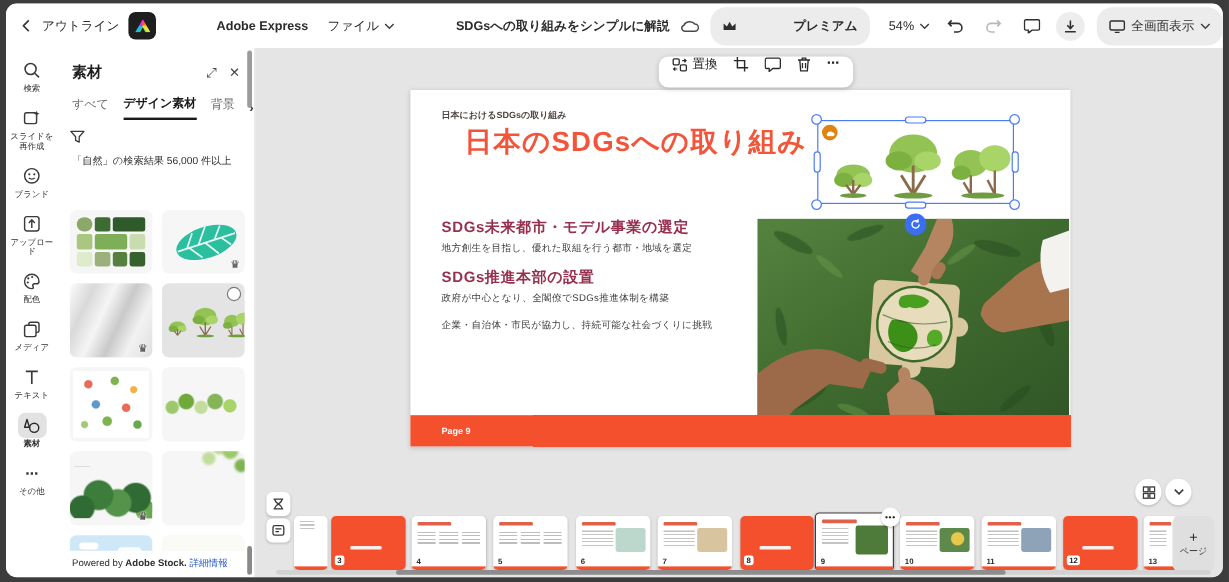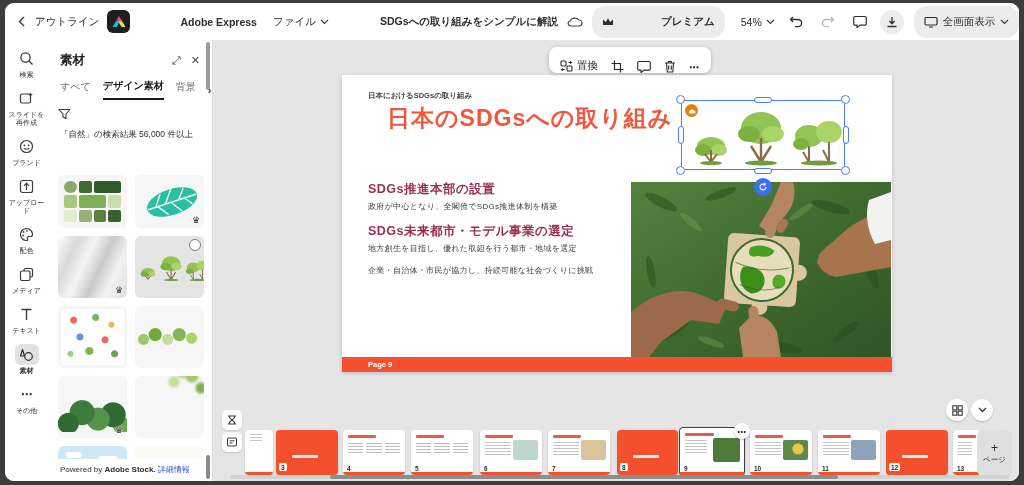--- a/index.html
+++ b/index.html
@@ -111,33 +111,33 @@
   .forest { position:absolute; left:0; right:0; bottom:6px; height:70%;
     background:radial-gradient(circle at 15% 80%,#2f6b33 0 10px,transparent 11px),
       radial-gradient(circle at 35% 55%,#3d7d3c 0 12px,transparent 13px),
       radial-gradient(circle at 58% 70%,#55934a 0 11px,transparent 12px),
       radial-gradient(circle at 80% 60%,#2f6b33 0 12px,transparent 13px),
       radial-gradient(circle at 92% 85%,#6aa84f 0 8px,transparent 9px); }
 
   
   .canvas { position:absolute; top:37px; left:208px; right:0; bottom:0; background:#e5e5e5; }
   .float-toolbar { position:absolute; left:336px; top:7px; height:26px; background:#fff;
-    border-radius:8px; box-shadow:0 1px 4px rgba(0,0,0,.22); display:flex; align-items:flex-end;
+    border-radius:8px; box-shadow:0 1px 4px rgba(0,0,0,.22); display:flex; align-items:flex-start;
     gap:13px; padding:0 11px; z-index:25; }
   .ft-item { display:flex; align-items:center; gap:4px; font-size:10.5px; color:#222; }
 
   .slide { position:absolute; left:129px; top:35px; width:550px; height:297px; background:#fff;
     box-shadow:0 1px 4px rgba(0,0,0,.18); }
   .kicker { position:absolute; left:26px; top:16px; font-size:7.5px; font-weight:bold; color:#4c4540; }
   .slide-title { position:absolute; left:25px; top:28px; font-size:23px; font-weight:bold;
     color:#f2563a; letter-spacing:1px; white-space:nowrap;margin-left:20px; }
   .sections { position:absolute; left:26px; top:106px; width:255px; }
   .sec-h { font-size:12.5px; font-weight:bold; color:#96304e; margin-bottom:3px; letter-spacing:.5px; }
   .sec-p { font-size:8px; color:#3d3d3d; margin-bottom:11px; letter-spacing:.3px; }
-  .page-bar { position:absolute; left:0; right:0; bottom:0; height:15px; background:#f4502e;
+  .page-bar { position:absolute; left:0; right:0; bottom:0; height:26px; background:#f4502e;
     display:flex; align-items:center; }
   .page-label { color:#fff; font-size:7.5px; font-weight:bold; margin-left:26px; }
   .photo { position:absolute; right:1px; top:107px; width:260px; height:175px; overflow:hidden; }
 
   
   .selection { position:absolute; left:468px; top:60px; width:164px; height:70px; z-index:20; }
   .sel-border { position:absolute; inset:0; border:1.6px solid #4b7cf7; background:#fff; }
   .handle { position:absolute; background:#fff; border:1.5px solid #4b7cf7; z-index:2; }
   .h-c { width:9px; height:9px; border-radius:50%; }
   .h-top { left:-5px; top:-5px; } .h-tr { right:-5px; top:-5px; }
@@ -492,26 +492,26 @@
           </svg>
       </span>
       <span class="ft-item" style="font-weight:bold">⋯</span>
     </div>
 
     <div class="slide">
       <div class="kicker">日本におけるSDGsの取り組み</div>
       <div class="slide-title">日本のSDGsへの取り組み</div>
       <div class="sections">
         <div>
+          <div class="sec-h">SDGs未来都市・モデル事業の選定</div>
+          <div class="sec-p">地方創生を目指し、優れた取組を行う都市・地域を選定</div>
+        </div>
+        <div>
           <div class="sec-h">SDGs推進本部の設置</div>
           <div class="sec-p">政府が中心となり、全閣僚でSDGs推進体制を構築</div>
-        </div>
-        <div>
-          <div class="sec-h">SDGs未来都市・モデル事業の選定</div>
-          <div class="sec-p">地方創生を目指し、優れた取組を行う都市・地域を選定</div>
         </div>
         <div>
           <div class="sec-p">企業・自治体・市民が協力し、持続可能な社会づくりに挑戦</div>
         </div>
       </div>
 
       <div class="photo">
         <svg width="260" height="175" viewBox="0 0 260 175">
           <defs>
               <linearGradient id="grass" x1="0" y1="0" x2="1" y2="1">

